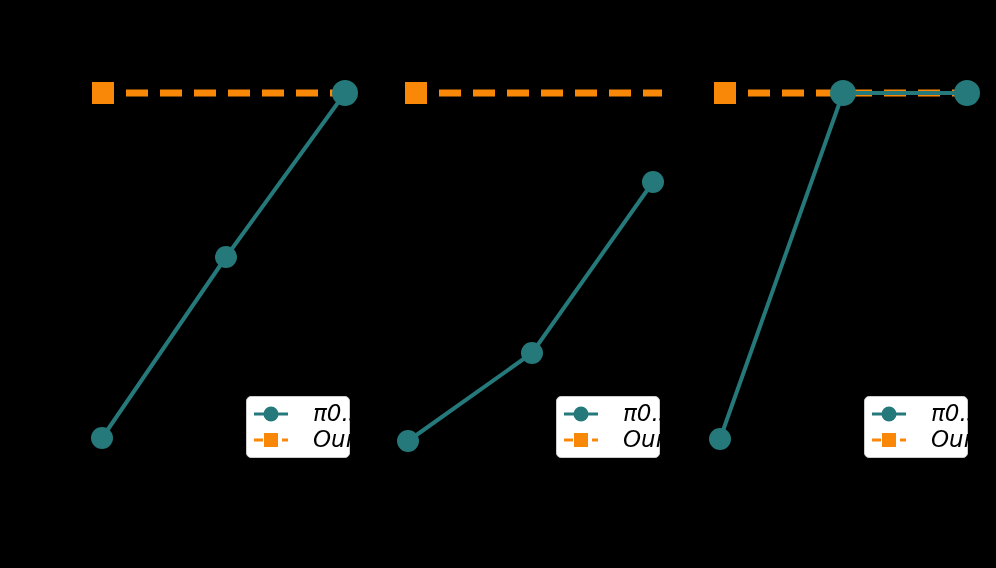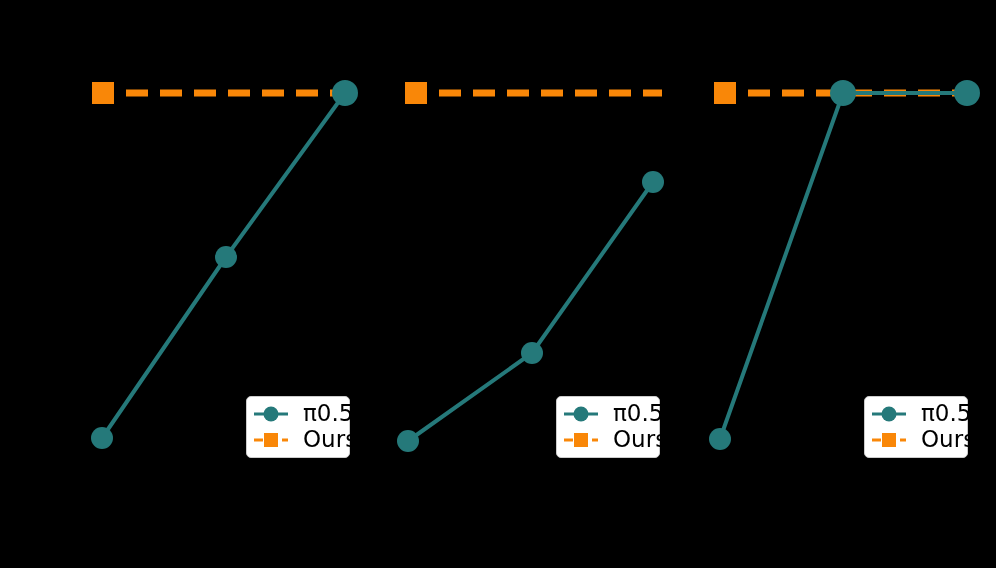--- a/index.html
+++ b/index.html
@@ -37,22 +37,23 @@
     box-shadow: 1px 1px 2px rgba(0,0,0,0.35);
     padding: 4px 7px 5px 6px;
     display: flex;
     flex-direction: column;
     gap: 1px;
     box-sizing: border-box;
   }
   .legend-row {
     display: flex;
     align-items: center;
-    gap: 14px;
+    gap: 24px;
     height: 25px;
+    font-style: italic;
   }
   .legend-sample {
     width: 36px;
     height: 22px;
     flex: 0 0 36px;
     display: block;
   }
   .legend-label {
     font-family: "DejaVu Sans", "Liberation Sans", sans-serif;
     font-size: 23px;

